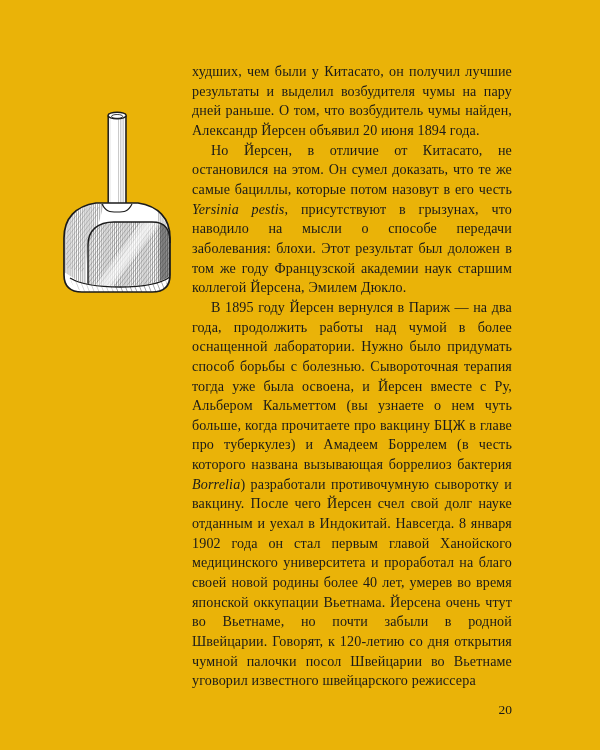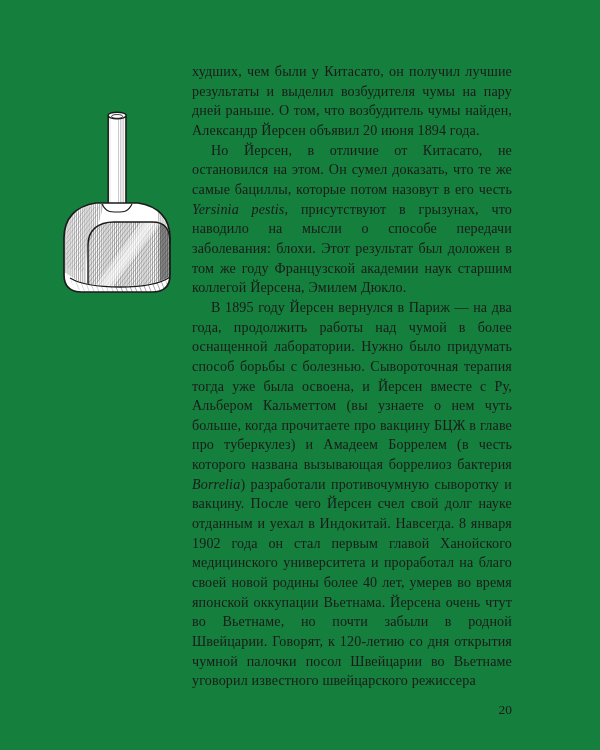--- a/index.html
+++ b/index.html
@@ -13,21 +13,21 @@
     position: relative;
     overflow: hidden;
     font-family: "Liberation Serif", "DejaVu Serif", serif;
     color: #1a1a1a;
   }
 
   
   .page {
     position: absolute;
     inset: 0;
-    background: #15803d;
+    background: #eab308;
   }
 
   
   .figure {
     position: absolute;
     left: 40px;
     top: 100px;
     width: 150px;
     height: 240px;
   }

